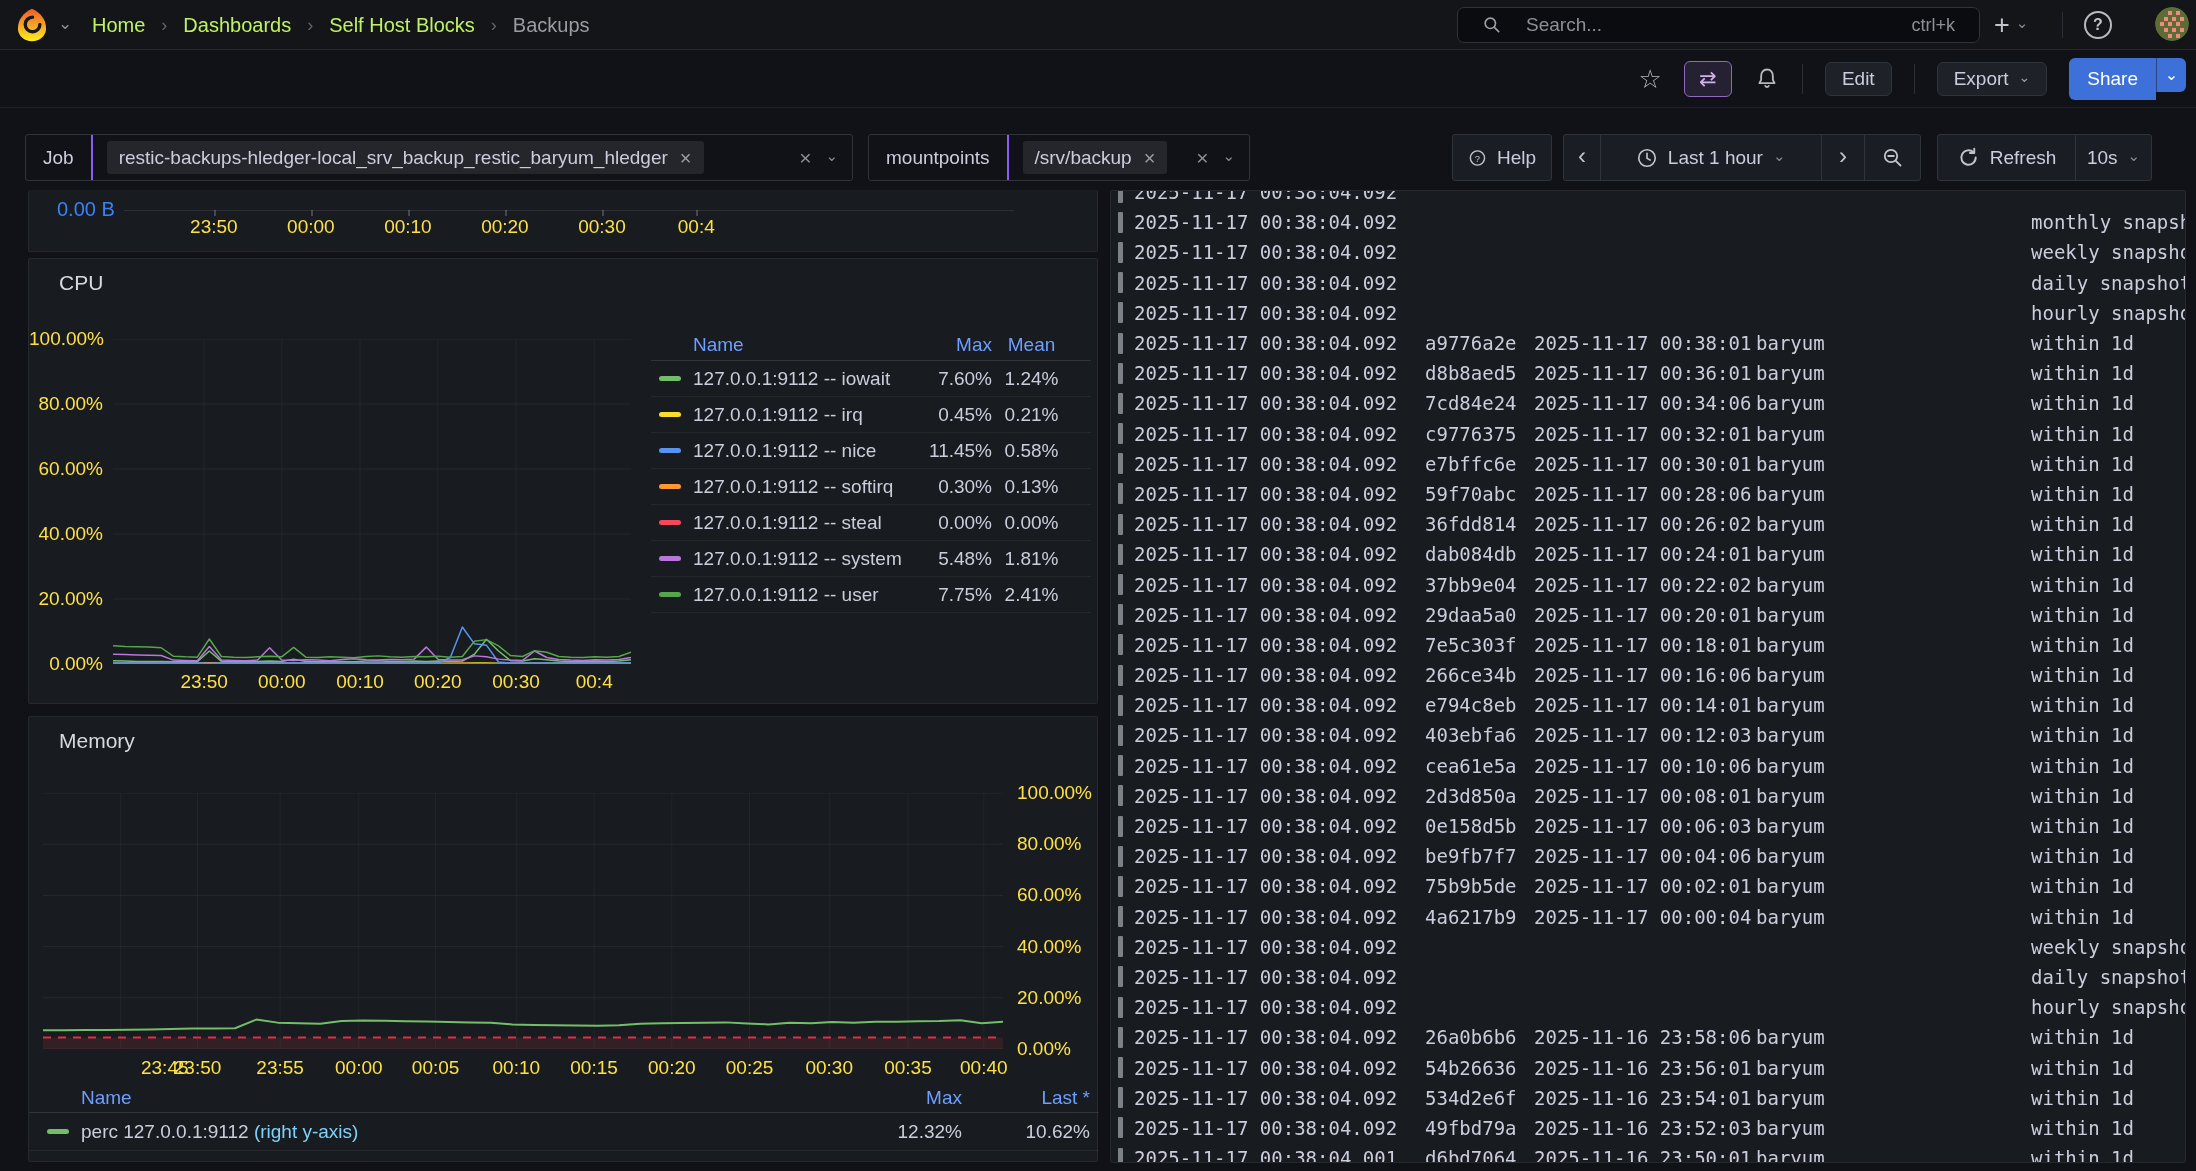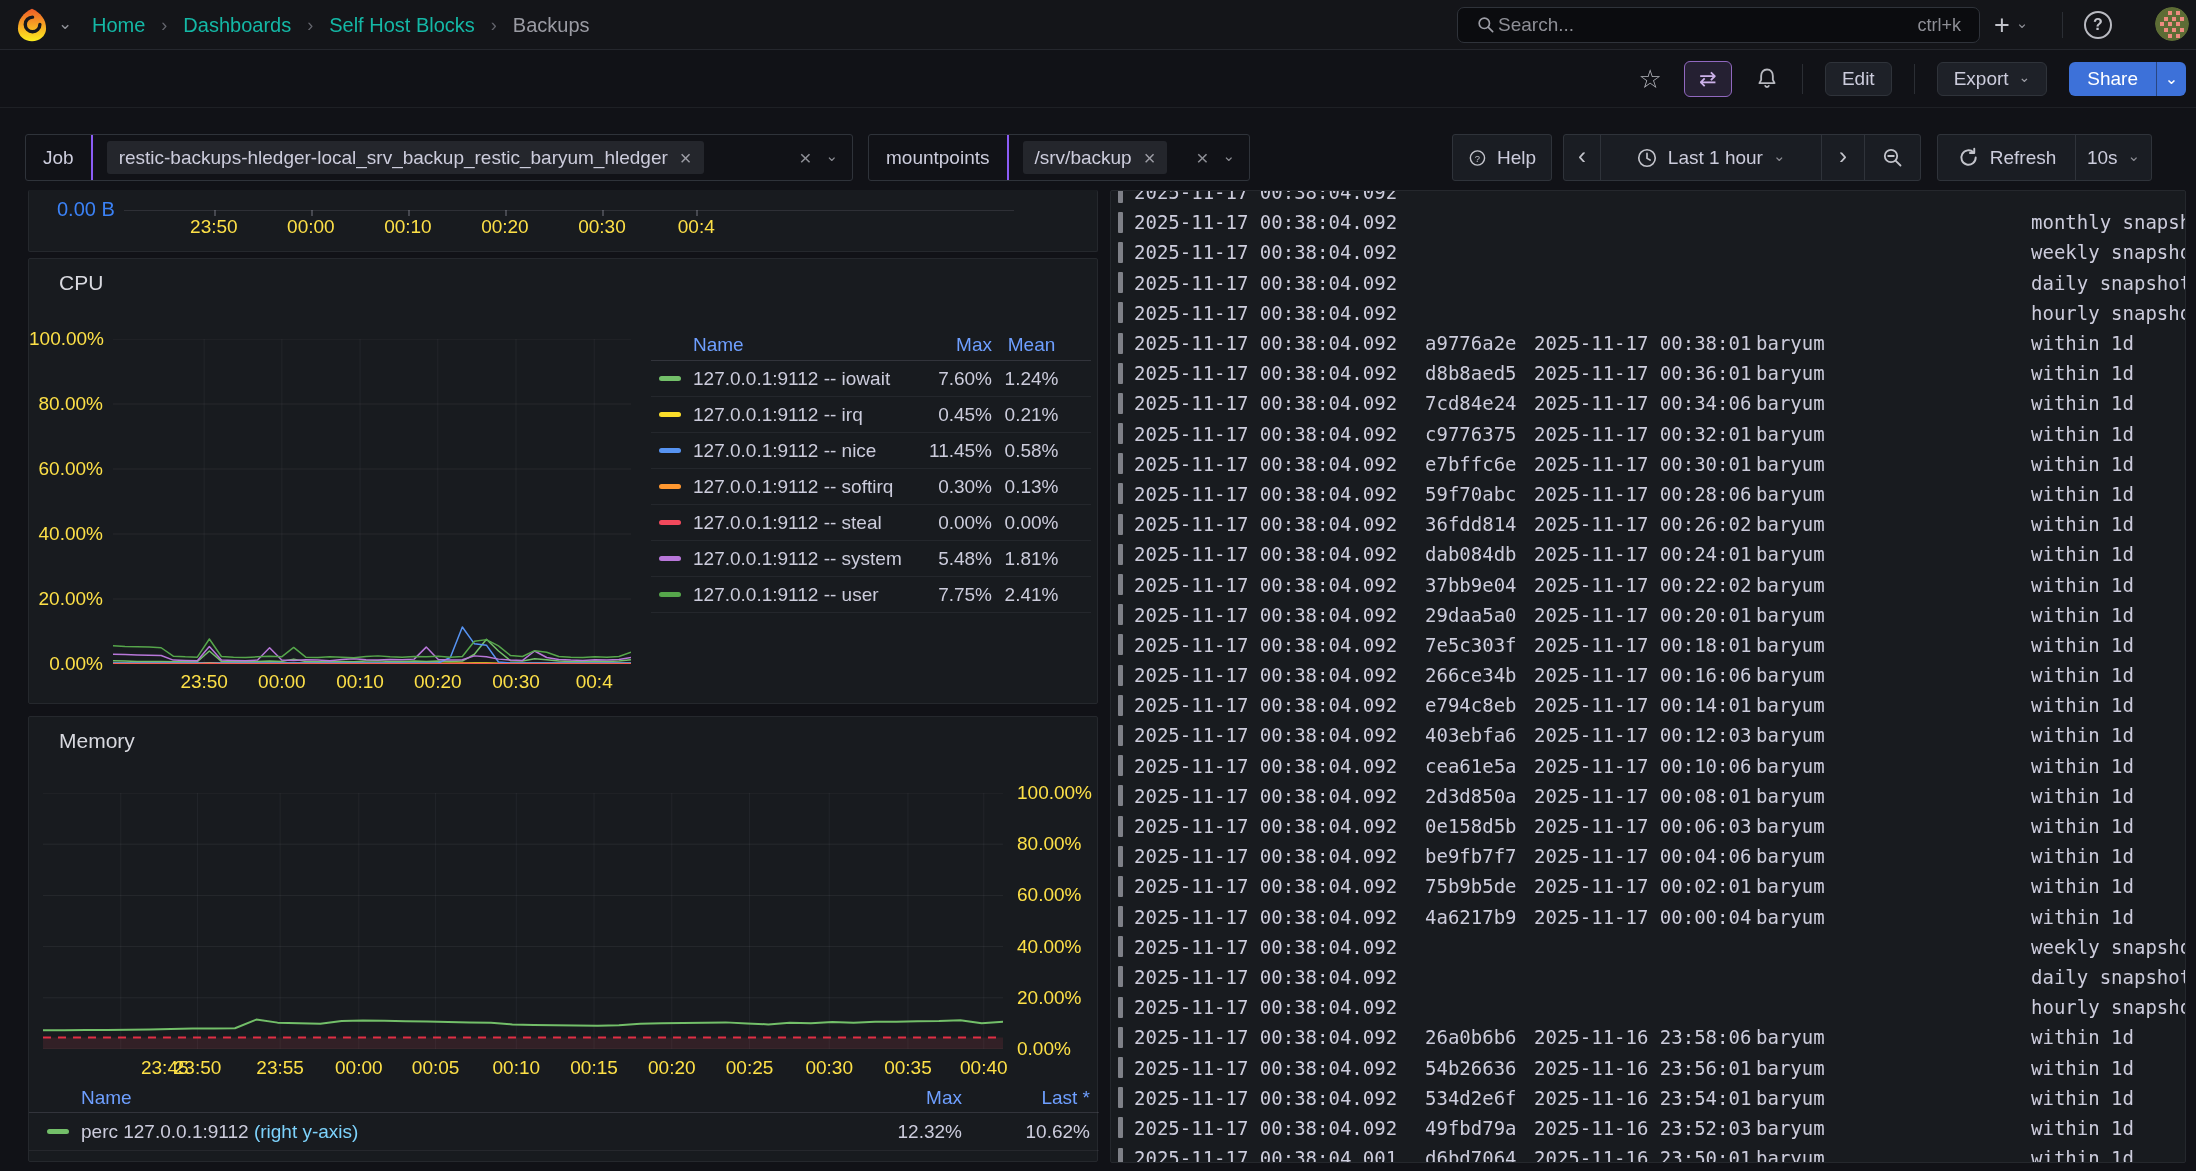--- a/index.html
+++ b/index.html
@@ -5,46 +5,46 @@
   *{box-sizing:border-box;margin:0;padding:0}
   body{width:2196px;height:1171px;position:relative;overflow:hidden;
        background:#111217;color:#ccccdc;
        font-family:"Liberation Sans","DejaVu Sans",sans-serif;}
   
   #nav{position:absolute;left:0;top:0;width:2196px;height:50px;background:#141519;
        border-bottom:1px solid #25272d;z-index:5}
   #logo{position:absolute;left:14px;top:7px;width:36px;height:36px}
   #logo-chevron{position:absolute;left:58px;top:13px;font-size:17px;color:#8e8f96}
   #breadcrumb{position:absolute;left:92px;top:0;height:50px;display:flex;align-items:center;gap:16px;font-size:20px}
-  .crumb{color:#14b8a6;cursor:pointer}
+  .crumb{color:#bef264;cursor:pointer}
   .crumb.last{color:#9a9ba3}
   .crumb-sep{color:#63646c;font-size:18px}
   #search-box{position:absolute;left:1457px;top:7px;width:523px;height:36px;background:#0b0c0f;
-      border:1px solid #2f333a;border-radius:7px;display:flex;align-items:center;padding:0 18px;gap:2px}
+      border:1px solid #2f333a;border-radius:7px;display:flex;align-items:center;padding:0 24px;gap:24px}
   #search-box input{flex:1;background:transparent;border:none;outline:none;color:#ccccdc;font-size:19px;font-family:inherit}
   #search-box input::placeholder{color:#8e8f96}
   #search-shortcut{color:#8e8f96;font-size:18px}
   #plus-group{position:absolute;left:1994px;top:0;height:50px;display:flex;align-items:center;gap:6px;cursor:pointer}
   #plus-glyph{font-size:27px;color:#c3c4cb;line-height:1}
   .nav-divider{position:absolute;top:12px;width:1px;height:26px;background:#2b2e34}
   #help-circle{position:absolute;left:2084px;top:11px;width:28px;height:28px;border:2px solid #b9bac1;border-radius:50%;
       display:flex;align-items:center;justify-content:center;font-size:16px;font-weight:bold;color:#c3c4cb;cursor:pointer}
   #avatar{position:absolute;left:2155px;top:7px;width:34px;height:34px;border-radius:50%;overflow:hidden;cursor:pointer}
   
   #toolbar{position:absolute;left:0;top:50px;width:2196px;height:58px;border-bottom:1px solid #1e2025;
       display:flex;align-items:center;justify-content:flex-end;padding-right:10px;gap:22px}
   #star-icon{font-size:26px;color:#b7b8bf;cursor:pointer;line-height:1}
   #compare-box{width:48px;height:36px;border:1px solid #9168c0;background:rgba(145,104,192,0.16);border-radius:6px;
       display:flex;align-items:center;justify-content:center;font-size:21px;color:#cdb2ea;cursor:pointer}
   .tb-divider{width:1px;height:30px;background:#2b2e34}
   .btn{display:flex;align-items:center;justify-content:center;height:34px;padding:0 16px;border-radius:6px;
       background:#1e2128;border:1px solid #2f333a;color:#ccccdc;font-size:19px;cursor:pointer;gap:10px}
   .btn .caret{font-size:14px;color:#9d9ea6;position:relative;top:-2px}
   #share-group{display:flex}
-  #share-main{height:34px;padding:0 18px;background:#3d71d9;color:#fff;font-size:19px;display:flex;align-items:center;
+  #share-main{height:42px;padding:0 18px;background:#3d71d9;color:#fff;font-size:19px;display:flex;align-items:center;
       border-radius:6px 0 0 6px;cursor:pointer}
   #share-caret{width:30px;height:34px;background:#3d71d9;border-left:1px solid rgba(17,18,23,0.45);
       border-radius:0 6px 6px 0;display:flex;align-items:center;justify-content:center;color:#fff;cursor:pointer}
   #share-caret .caret{color:#fff}
   
   .fctrl{position:absolute;top:134px;height:47px;border:1px solid #2f333a;border-radius:3px;background:#111217;
       display:flex;align-items:center;font-size:19px}
   .flabel{height:100%;display:flex;align-items:center;padding:0 17px;border-right:2px solid #8b5cf6;color:#ccccdc}
   .fpill{background:#24262c;border-radius:3px;height:33px;display:flex;align-items:center;gap:12px;padding:0 12px;
       margin-left:14px;cursor:pointer;white-space:nowrap}

